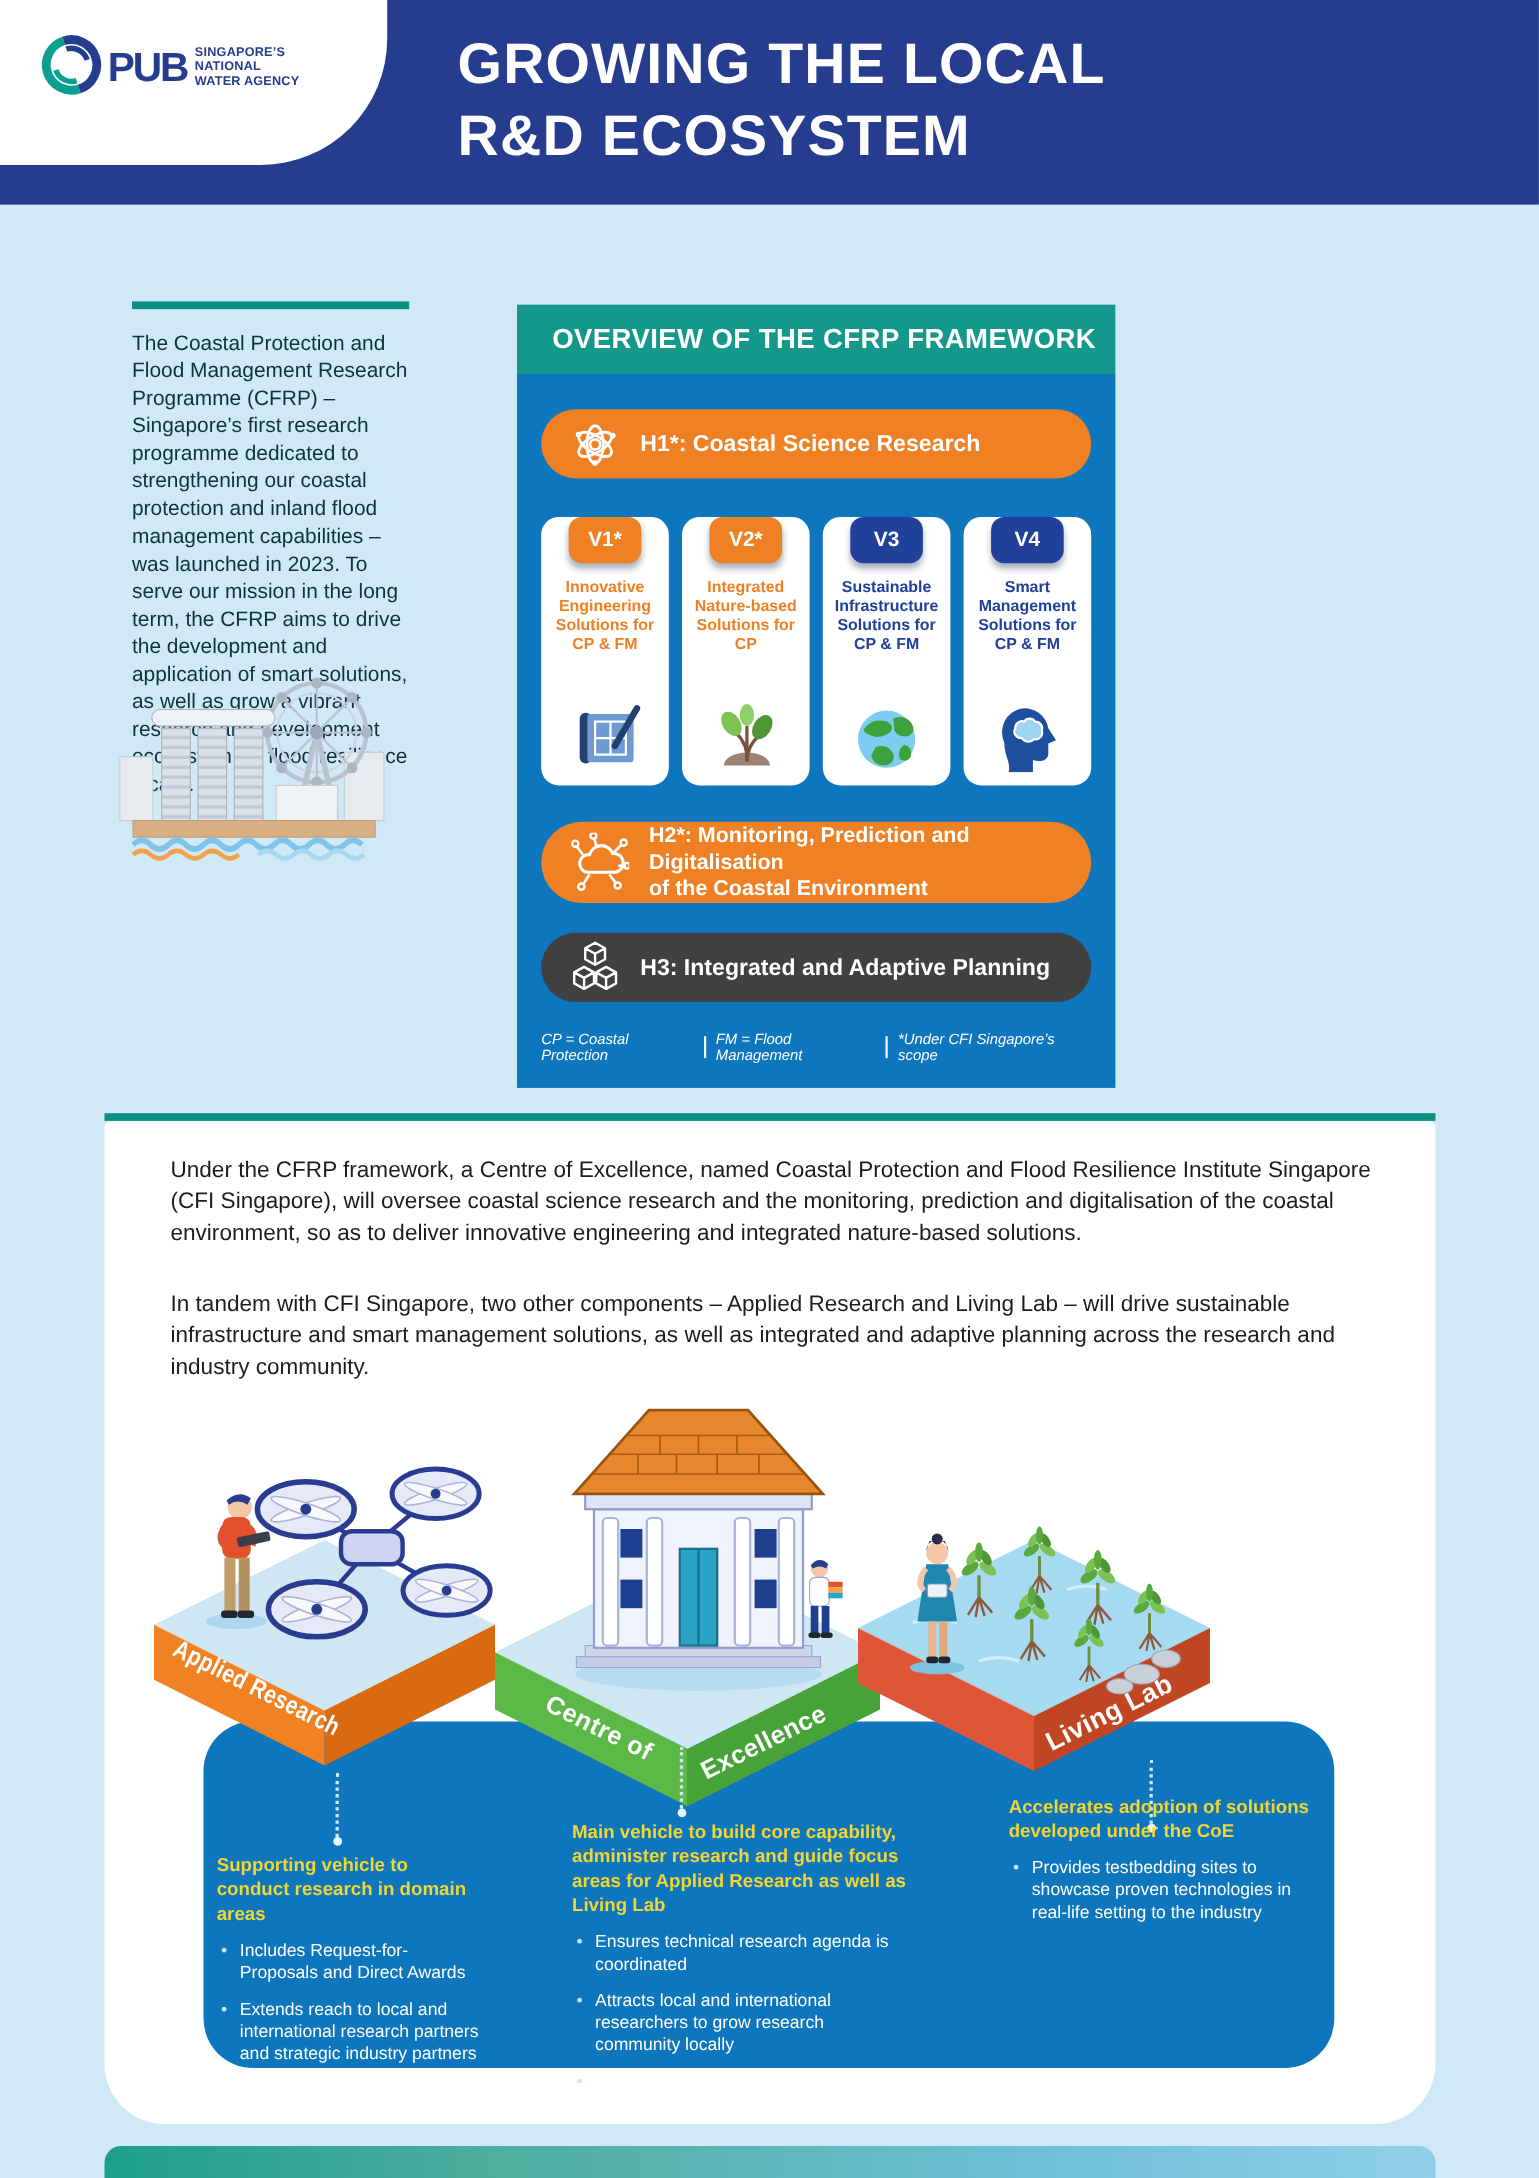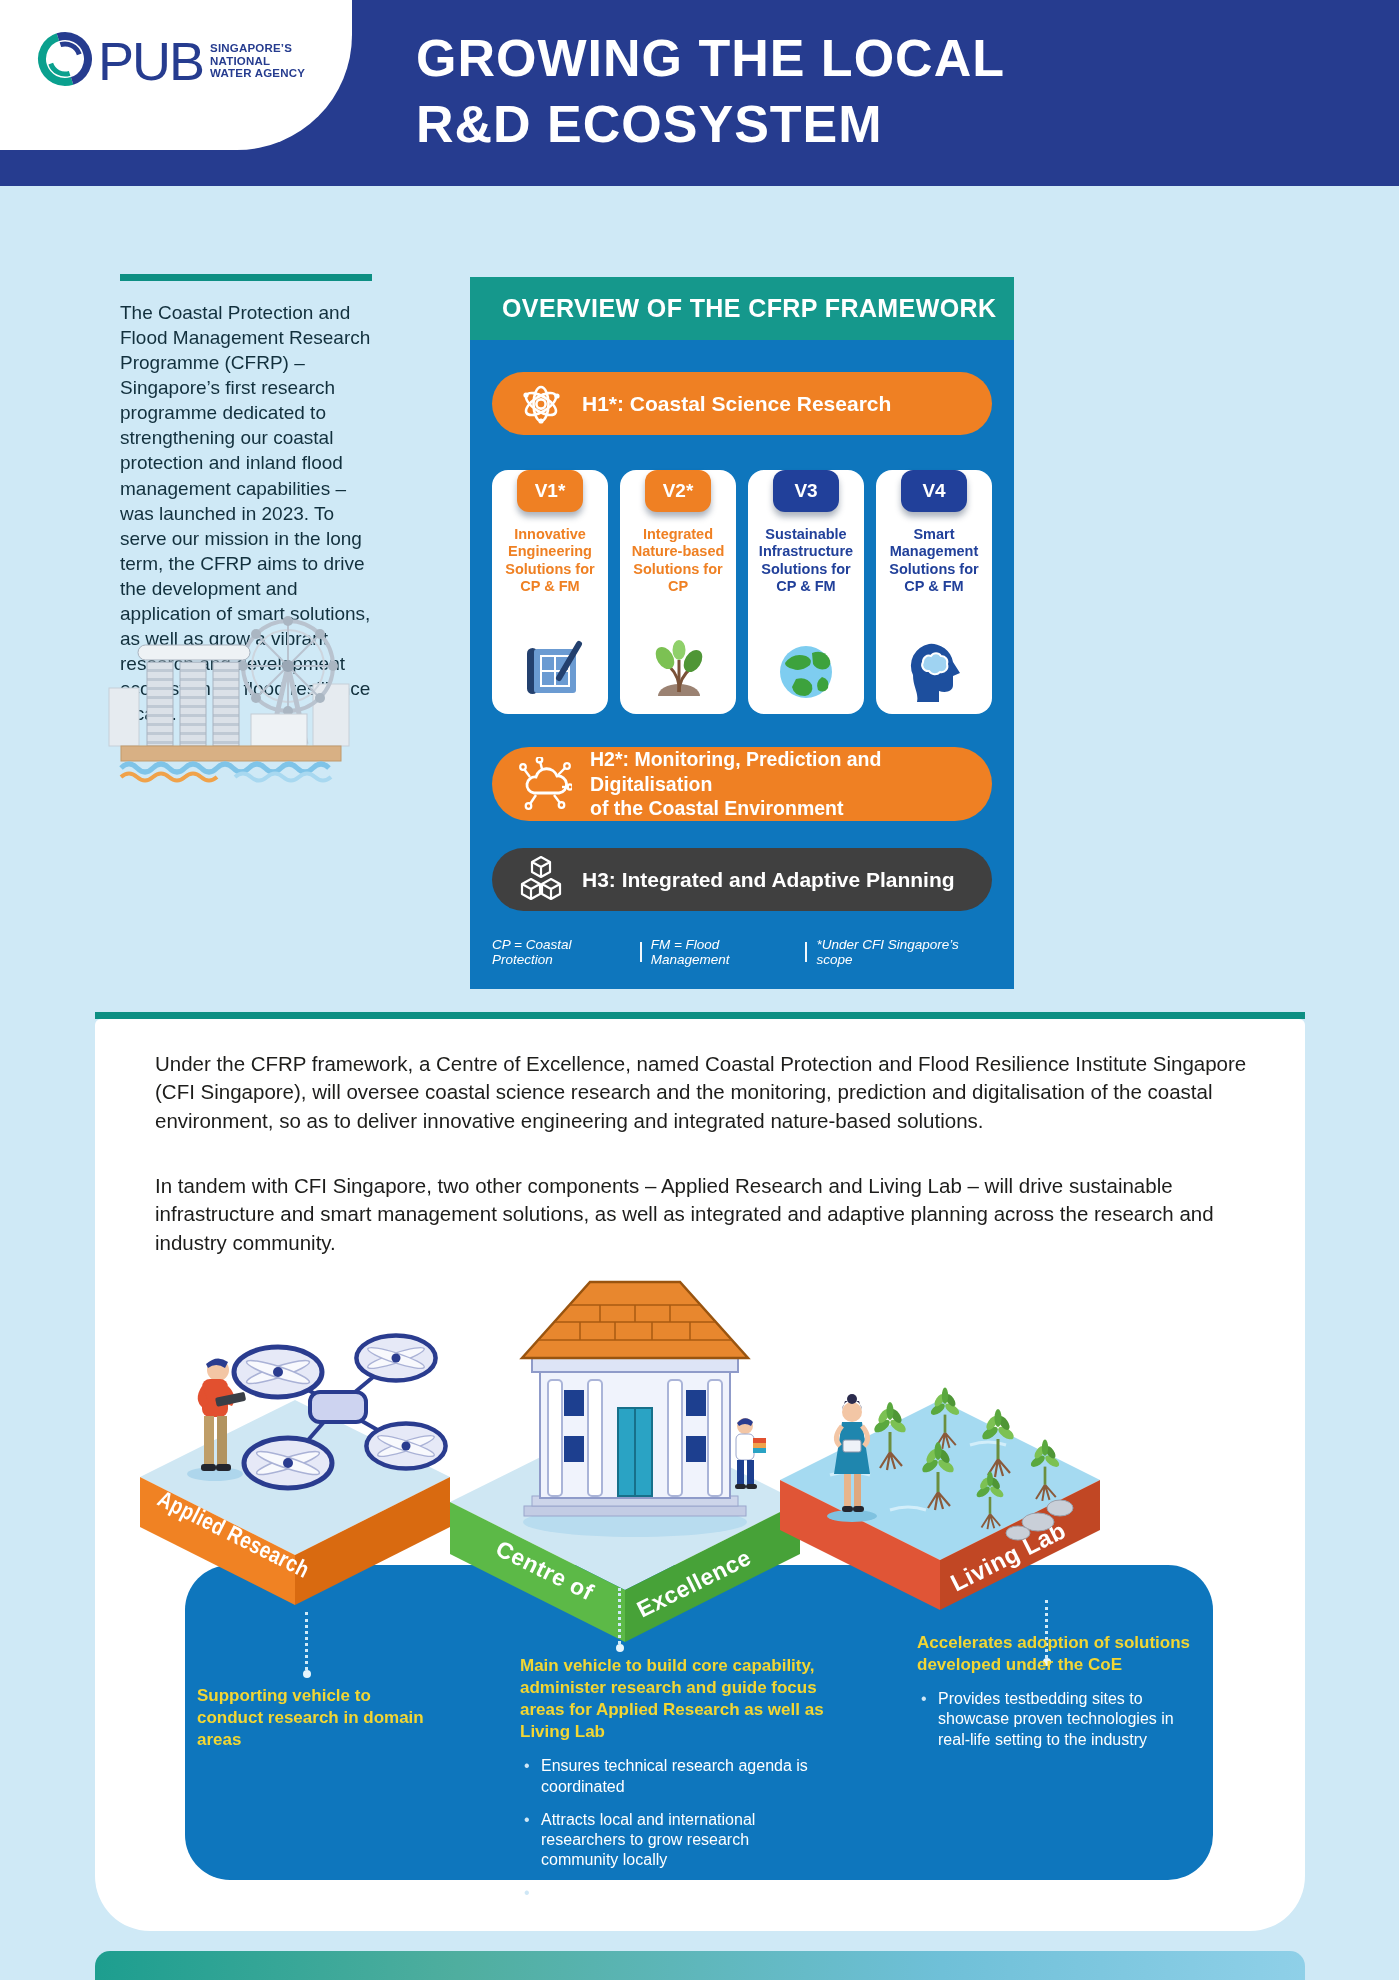--- a/index.html
+++ b/index.html
@@ -3,21 +3,21 @@
 <meta charset="utf-8">
 <style>
   html,body{margin:0;padding:0;}
   body{font-family:"Liberation Sans",sans-serif;background:#cfe9f6;}
   .page{position:relative;width:1399px;height:1980px;background:#cfe9f6;overflow:hidden;}
 
   
   .header-band{position:absolute;left:0;top:0;width:1399px;height:186px;background:#263c8f;}
   .logo-plate{position:absolute;left:0;top:0;width:352px;height:150px;background:#ffffff;border-radius:0 0 115px 0;}
   .pub-logo{position:absolute;left:36px;top:30px;display:flex;align-items:center;}
-  .pub-word{font-size:54px;font-weight:normal;color:#263c8f;letter-spacing:-2px;line-height:1;margin-left:4px;}
+  .pub-word{font-size:37px;font-weight:bold;color:#263c8f;letter-spacing:-2px;line-height:1;margin-left:4px;}
   .pub-tagline{margin-left:7px;font-size:11.5px;font-weight:bold;color:#263c8f;line-height:1.12;letter-spacing:0.2px;}
   .page-title{position:absolute;left:416px;top:26px;color:#ffffff;font-weight:bold;font-size:52px;line-height:1.26;letter-spacing:1px;}
 
   
   .intro-rule{position:absolute;left:120px;top:274px;width:252px;height:7px;background:#0d8f83;}
   .intro-paragraph{position:absolute;left:120px;top:300px;width:258px;font-size:19px;line-height:1.32;color:#12303d;}
   .skyline{position:absolute;left:105px;top:592px;}
 
   
   .panel{position:absolute;left:470px;top:277px;width:544px;}
@@ -428,20 +428,24 @@
       </g>
     </svg>
   </div>
 
   <div class="connector" style="left:305px;top:1612px;height:58px;"></div>
   <div class="connector" style="left:618px;top:1588px;height:56px;"></div>
   <div class="connector" style="left:1045px;top:1600px;height:58px;"></div>
 
   <div class="pill-col" style="left:197px;top:1685px;width:243px;">
     <p class="pill-head">Supporting vehicle to conduct research in domain areas</p>
+    <ul class="bullets">
+      <li class="bullet"><span>Includes Request-for-Proposals and Direct Awards</span></li>
+      <li class="bullet"><span>Extends reach to local and international research partners and strategic industry partners for ideas and solutions</span></li>
+    </ul>
   </div>
 
   <div class="pill-col" style="left:520px;top:1655px;width:305px;">
     <p class="pill-head">Main vehicle to build core capability, administer research and guide focus areas for Applied Research as well as Living Lab</p>
     <ul class="bullets">
       <li class="bullet"><span>Ensures technical research agenda is coordinated</span></li>
       <li class="bullet"><span>Attracts local and international researchers to grow research community locally</span></li>
       <li class="bullet"><span>Builds in-house capacity in research areas over time</span></li>
     </ul>
   </div>

